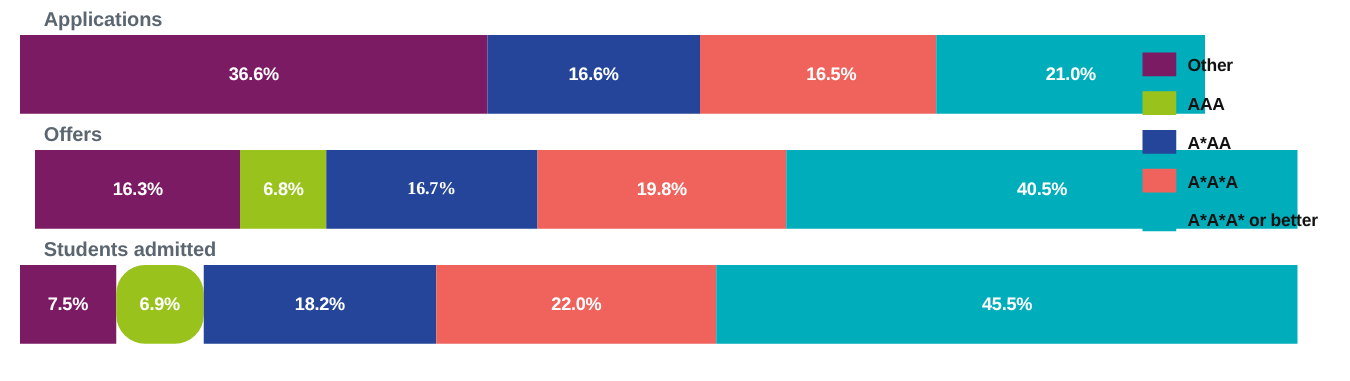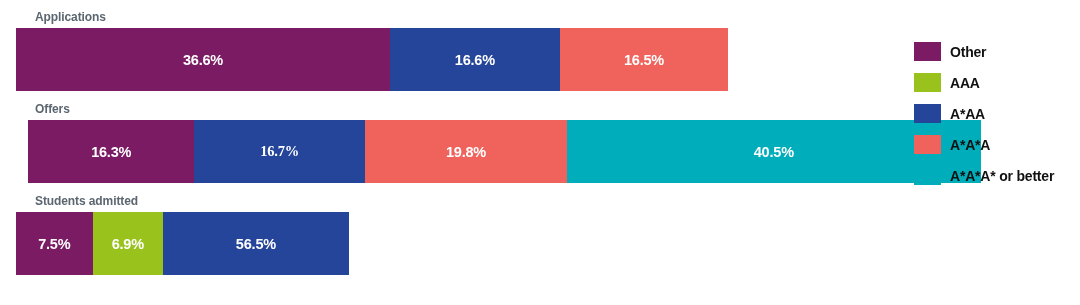--- a/index.html
+++ b/index.html
@@ -29,21 +29,21 @@
     position: absolute;
     left: 0;
     width: 854px;
   }
   .group-label {
     position: absolute;
     left: 19px;
     top: 0;
     height: 22px;
     line-height: 22px;
-    font-size: 12px;
+    font-size: 16px;
     font-weight: bold;
     color: #5b6670;
     letter-spacing: -0.1px;
     white-space: nowrap;
   }
   .bar {
     position: absolute;
     left: 0;
     top: 22px;
     width: 1022px;
@@ -101,53 +101,65 @@
   <div class="plot-area">
       <div class="bar-group" style="top: 6px;">
         <div class="group-label">Applications</div>
         <div class="bar">
           <div class="seg" style="width: 36.6%; background: rgb(123, 27, 99);">
             <span class="seg-label">36.6%</span>
           </div>
           <div class="seg" style="width: 16.6%; background: rgb(37, 69, 154);">
             <span class="seg-label">16.6%</span>
           </div>
-          <div class="seg" style="width: 16.5%; background: rgb(240, 99, 92);">
+          <div class="seg" style="width: 16.5%; background: rgb(240, 99, 92); padding-left: 21px;">
             <span class="seg-label">16.5%</span>
+          </div>
+          <div class="seg" style="width: 21%; background: rgb(0, 174, 187);">
+            <span class="seg-label">21.0%</span>
           </div>
         </div>
       </div>
       <div class="bar-group" style="top: 98px;">
         <div class="group-label">Offers</div>
         <div class="bar">
           <div class="seg" style="width: 16.2837%; background: rgb(123, 27, 99); margin-left: 12px;">
             <span class="seg-label">16.3%</span>
+          </div>
+          <div class="seg" style="width: 6.79321%; background: rgb(153, 195, 28);">
+            <span class="seg-label">6.8%</span>
           </div>
           <div class="seg" style="width: 16.6833%; background: rgb(37, 69, 154); font-family: Liberation Serif, serif;">
             <span class="seg-label">16.7%</span>
           </div>
           <div class="seg" style="width: 19.7802%; background: rgb(240, 99, 92);">
             <span class="seg-label">19.8%</span>
           </div>
           <div class="seg" style="width: 40.4595%; background: rgb(0, 174, 187);">
             <span class="seg-label">40.5%</span>
           </div>
         </div>
       </div>
       <div class="bar-group" style="top: 190px;">
         <div class="group-label">Students admitted</div>
         <div class="bar">
           <div class="seg" style="width: 7.49251%; background: rgb(123, 27, 99); justify-content: center;">
             <span class="seg-label">7.5%</span>
           </div>
-          <div class="seg" style="width: 6.89311%; background: rgb(153, 195, 28);">
+          <div class="seg" style="width: 6.89311%; background: rgb(153, 195, 28); border-radius: 23px;">
             <span class="seg-label">6.9%</span>
           </div>
           <div class="seg" style="width: 18.1818%; background: rgb(37, 69, 154);">
-            <span class="seg-label">56.5%</span>
+            <span class="seg-label">18.2%</span>
+          </div>
+          <div class="seg" style="width: 21.978%; background: rgb(240, 99, 92);">
+            <span class="seg-label">22.0%</span>
+          </div>
+          <div class="seg" style="width: 45.4545%; background: rgb(0, 174, 187);">
+            <span class="seg-label">45.5%</span>
           </div>
         </div>
       </div>
     </div>
 
   <div class="legend">
       <div class="legend-item">
         <div class="legend-swatch" style="background: rgb(123, 27, 99);"></div>
         <div class="legend-label">Other</div>
       </div>

